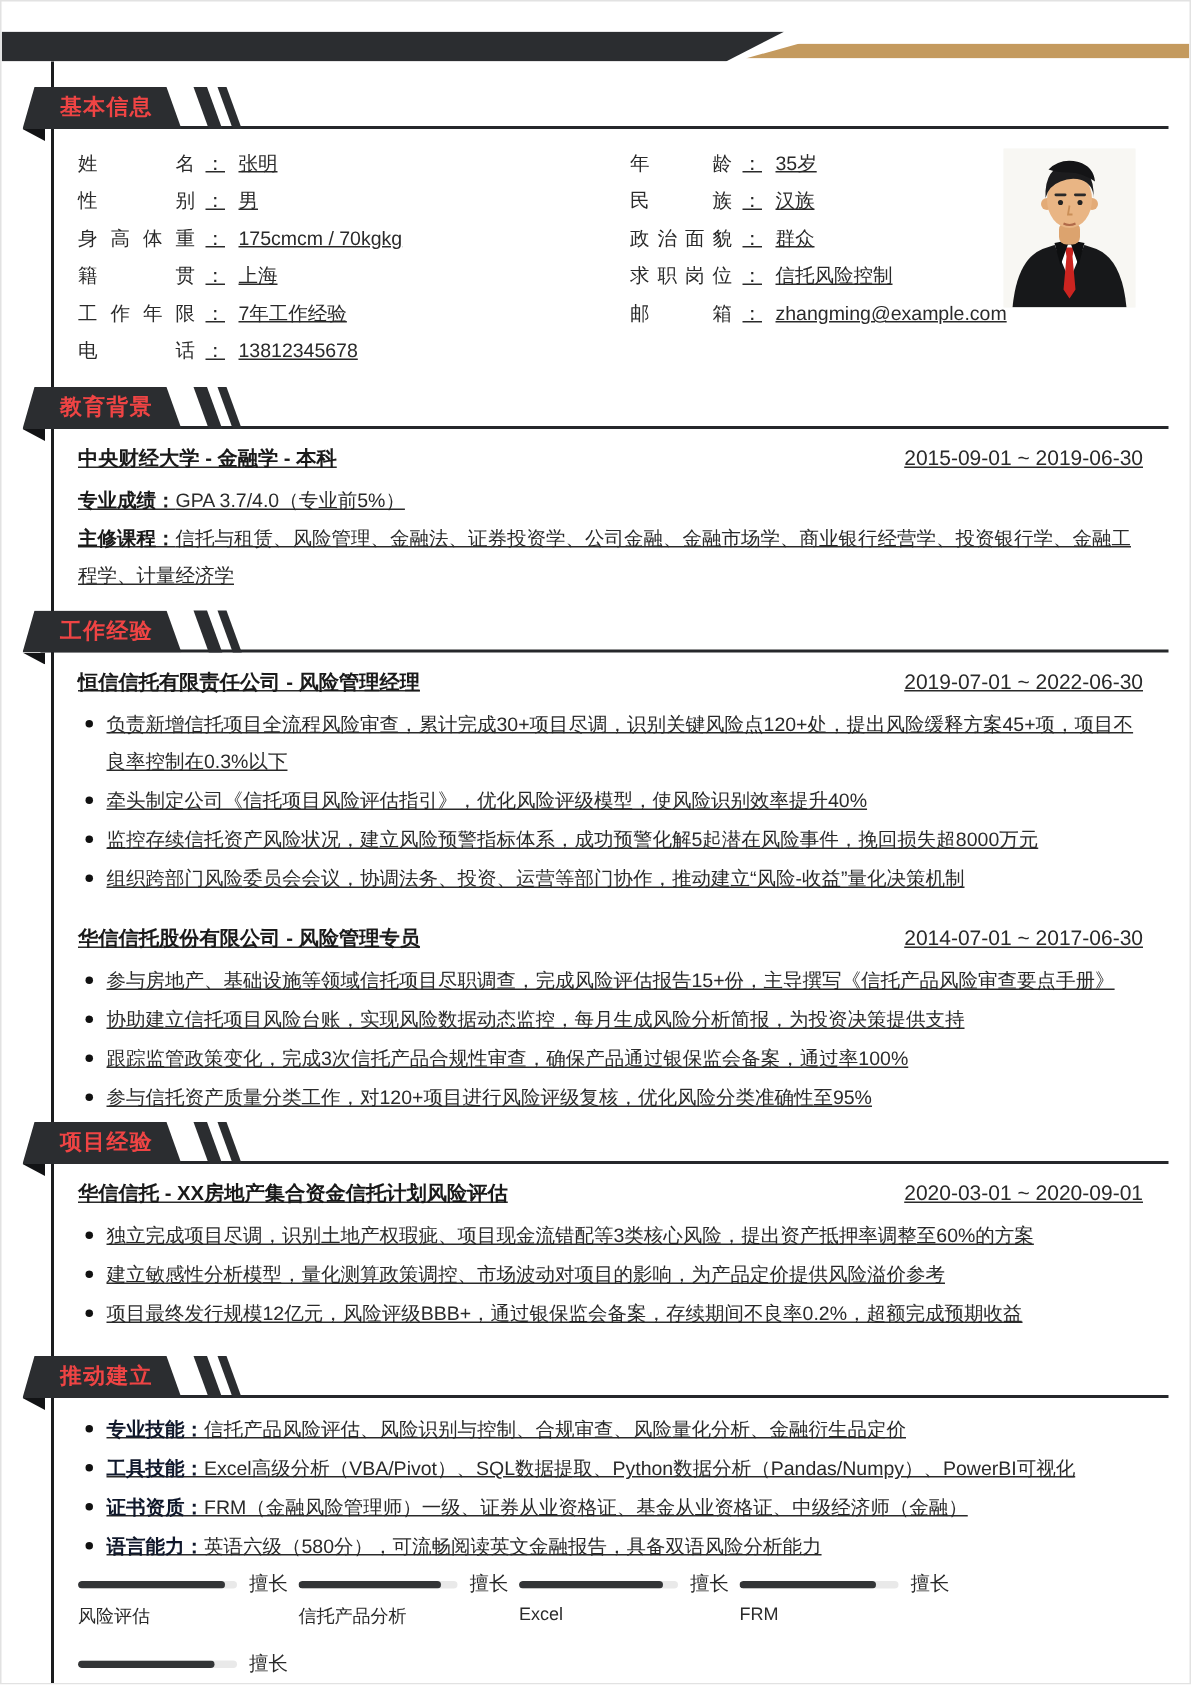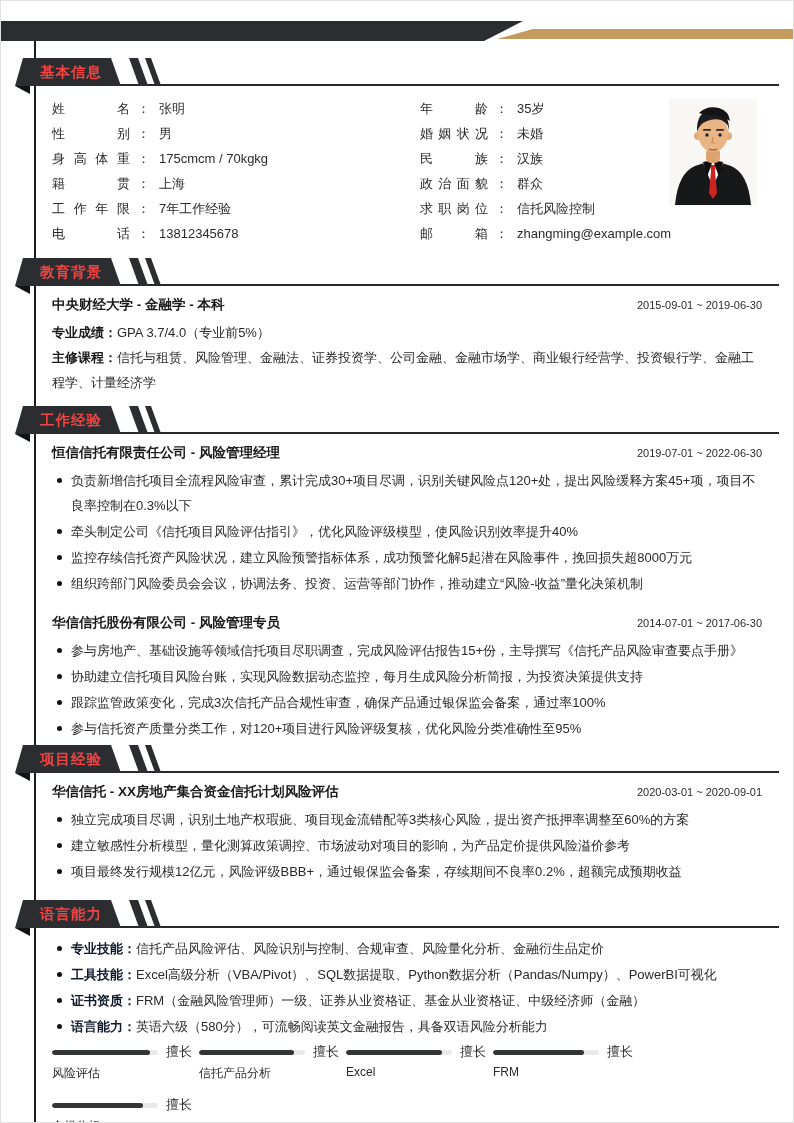--- a/index.html
+++ b/index.html
@@ -48,21 +48,21 @@
     transform: skewX(20deg); transform-origin: top left;
   }
   .stripe1 { left: 114px; width: 9px; }
   .stripe2 { left: 130px; width: 6px; }
   .banner-fold {
     position: absolute; left: 0; top: 28px; width: 15px; height: 8px;
     background: #121315;
     clip-path: polygon(0 0, 100% 0, 100% 100%);
   }
   
-  .content { margin: 0 31px 0 51px; }
+  .content { margin: 0 31px 0 51px; text-decoration: underline; }
   .m-basic { margin-top: 57px; }
   .basic-content { margin-top: 10px; }
   .cols { display: flex; }
   .col-left { width: 368px; }
   .col-right { flex: 1; }
   .info-row { line-height: 25px; white-space: nowrap; }
   .ilabel {
     display: inline-block; width: 78px; vertical-align: top;
     text-align: justify; text-align-last: justify; color: #2a2a2a;
   }
@@ -71,21 +71,21 @@
   .photo {
     position: absolute; top: 98px; right: 36px;
     width: 88px; height: 106px; overflow: hidden; background: #f8f7f3;
   }
   
   .entry-head {
     display: flex; justify-content: space-between; align-items: baseline;
     line-height: 26px; margin-bottom: 2px;
   }
   .entry-title { font-weight: bold; color: #1a1a1a; font-size: 13.5px; text-align: center; }
-  .entry-date { color: #2a2a2a; font-size: 11px; white-space: nowrap; }
+  .entry-date { color: #2a2a2a; font-size: 14px; white-space: nowrap; }
   .edu-row { margin: 0; line-height: 25px; }
   .edu-row b { color: #1a1a1a; }
   ul.bullets { list-style: none; margin: 2px 0 0 0; padding: 0; }
   ul.bullets li {
     position: relative; padding-left: 19px; line-height: 25px; margin: 1px 0;
   }
   ul.bullets li::before {
     content: ""; position: absolute; left: 5px; top: 10px;
     width: 5px; height: 5px; border-radius: 50%; background: #111;
   }
@@ -164,21 +164,20 @@
       <div class="col-left">
         <div class="info-row"><span class="ilabel">姓名</span><span class="colon">：</span><span>张明</span></div>
         <div class="info-row"><span class="ilabel">性别</span><span class="colon">：</span><span>男</span></div>
         <div class="info-row"><span class="ilabel">身高体重</span><span class="colon">：</span><span>175cmcm / 70kgkg</span></div>
         <div class="info-row"><span class="ilabel">籍贯</span><span class="colon">：</span><span>上海</span></div>
         <div class="info-row"><span class="ilabel">工作年限</span><span class="colon">：</span><span>7年工作经验</span></div>
         <div class="info-row"><span class="ilabel">电话</span><span class="colon">：</span><span>13812345678</span></div>
       </div>
       <div class="col-right">
         <div class="info-row"><span class="ilabel">年龄</span><span class="colon">：</span><span>35岁</span></div>
-        <div class="info-row"><span class="ilabel">婚姻状况</span><span class="colon">：</span><span>未婚</span></div>
         <div class="info-row"><span class="ilabel">民族</span><span class="colon">：</span><span>汉族</span></div>
         <div class="info-row"><span class="ilabel">政治面貌</span><span class="colon">：</span><span>群众</span></div>
         <div class="info-row"><span class="ilabel">求职岗位</span><span class="colon">：</span><span>信托风险控制</span></div>
         <div class="info-row"><span class="ilabel">邮箱</span><span class="colon">：</span><span>zhangming@example.com</span></div>
       </div>
     </div>
   </div>
 
   <div class="banner-row mt12">
     <div class="banner-line"></div>
@@ -244,21 +243,21 @@
     </div>
     <ul class="bullets">
       <li>独立完成项目尽调，识别土地产权瑕疵、项目现金流错配等3类核心风险，提出资产抵押率调整至60%的方案</li>
       <li>建立敏感性分析模型，量化测算政策调控、市场波动对项目的影响，为产品定价提供风险溢价参考</li>
       <li>项目最终发行规模12亿元，风险评级BBB+，通过银保监会备案，存续期间不良率0.2%，超额完成预期收益</li>
     </ul>
   </div>
 
   <div class="banner-row mt16">
     <div class="banner-line"></div>
-    <div class="banner"><span>语言能力</span></div>
+    <div class="banner"><span>推动建立</span></div>
     <div class="banner-stripe stripe1"></div>
     <div class="banner-stripe stripe2"></div>
     <div class="banner-fold"></div>
   </div>
   <div class="content mt8">
     <ul class="bullets">
       <li><b>专业技能：</b><span>信托产品风险评估、风险识别与控制、合规审查、风险量化分析、金融衍生品定价</span></li>
       <li><b>工具技能：</b><span>Excel高级分析（VBA/Pivot）、SQL数据提取、Python数据分析（Pandas/Numpy）、PowerBI可视化</span></li>
       <li><b>证书资质：</b><span>FRM（金融风险管理师）一级、证券从业资格证、基金从业资格证、中级经济师（金融）</span></li>
       <li><b>语言能力：</b><span>英语六级（580分），可流畅阅读英文金融报告，具备双语风险分析能力</span></li>

